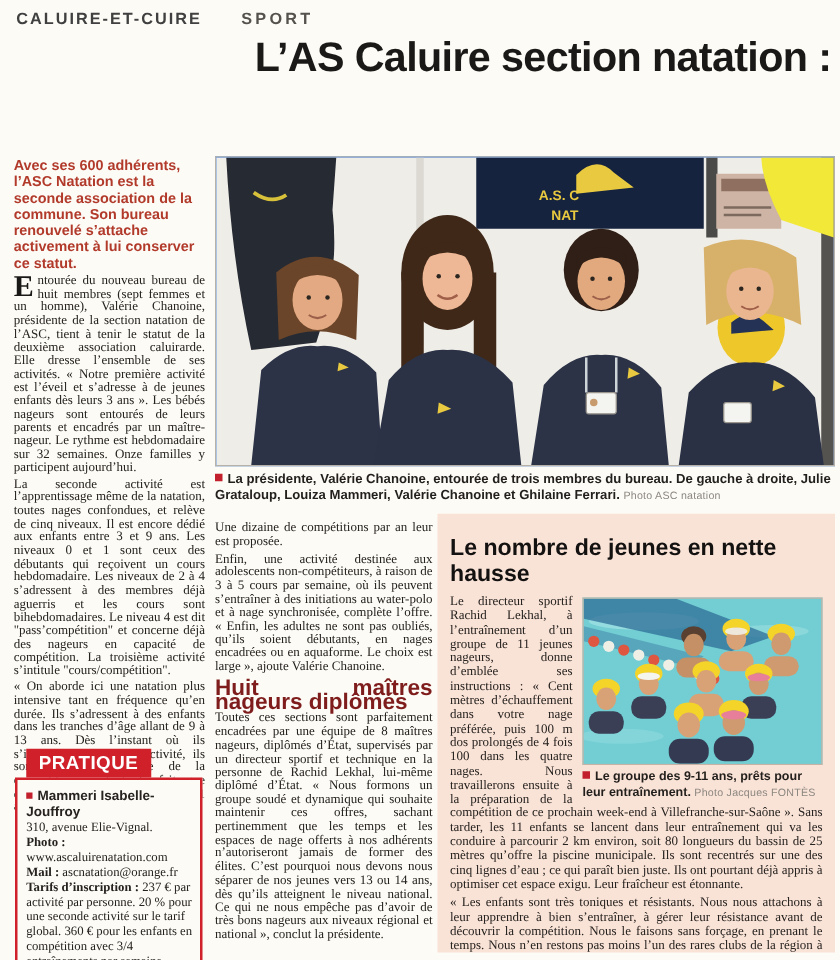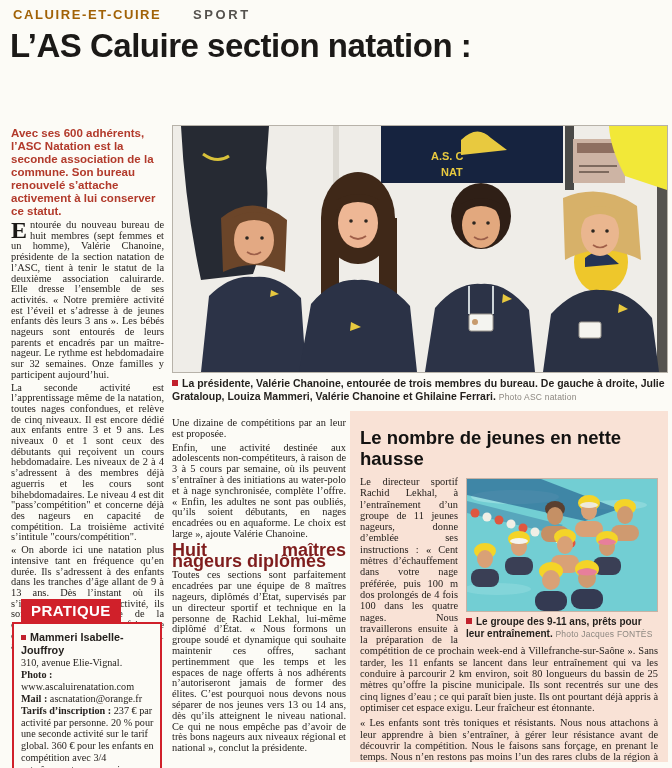--- a/index.html
+++ b/index.html
@@ -1,25 +1,25 @@
 <!DOCTYPE html>
 <html lang="fr"><head>
 <meta charset="utf-8">
 <style>
   html,body{margin:0;padding:0;background:#e8e6e0;}
   .page{position:relative;width:672px;height:768px;background:#fcfbf6;overflow:hidden;
         font-family:"Liberation Serif",serif;color:#26221f;}
 
   
   .kicker-row{position:absolute;left:13px;top:7px;font-family:"Liberation Sans",sans-serif;font-weight:bold;font-size:13px;}
-  .kicker{color:#a16207;letter-spacing:1.6px;}
+  .kicker{color:#404040;letter-spacing:1.6px;}
   .kicker-topic{color:#55524e;letter-spacing:2.6px;margin-left:28px;}
   .headline{position:absolute;left:10px;top:24px;width:655px;margin:0;
             font-family:"Liberation Sans",sans-serif;font-weight:bold;font-size:33px;line-height:43px;
-            letter-spacing:-0.5px;color:#1b1917;}
+            letter-spacing:-0.5px;color:#1b1917;text-align:right;}
 
   
   .lead{position:absolute;left:11px;top:127px;width:153px;
         font-family:"Liberation Sans",sans-serif;font-weight:bold;font-size:11.5px;line-height:13px;color:#b23a2b;}
 
   
   .col-left{position:absolute;left:11px;top:220px;width:153px;font-size:10.4px;line-height:10.7px;text-align:justify;}
   .col-left p{margin:0 0 2px 0;}
   .dropcap{float:left;font-weight:bold;font-size:24px;line-height:19px;padding:1px 3px 0 0;color:#1b1917;}
 

